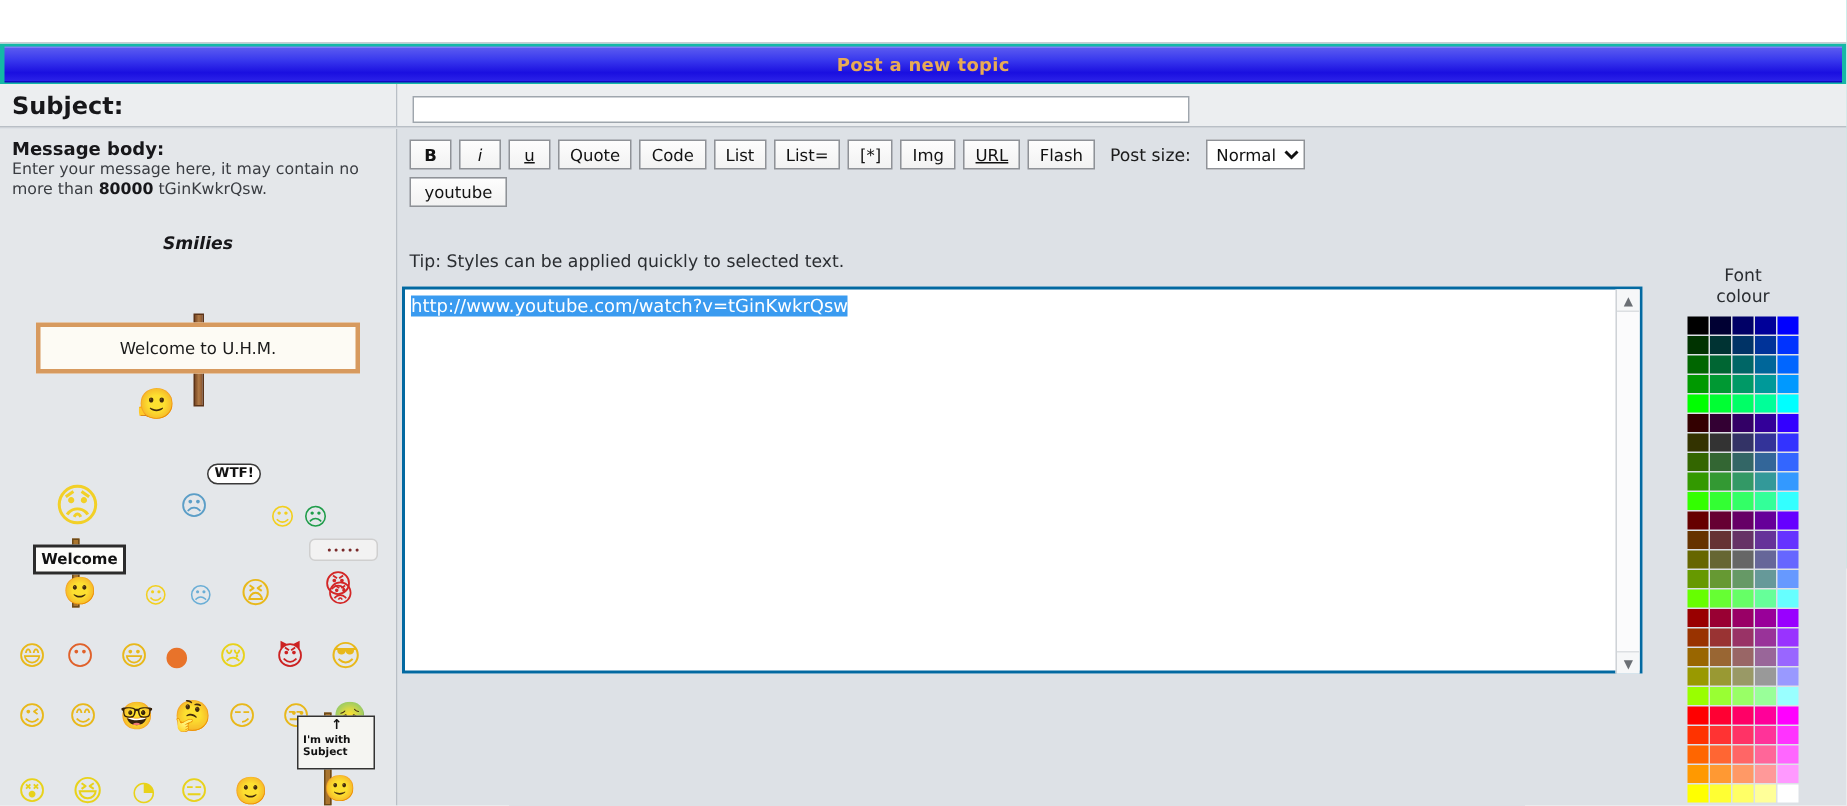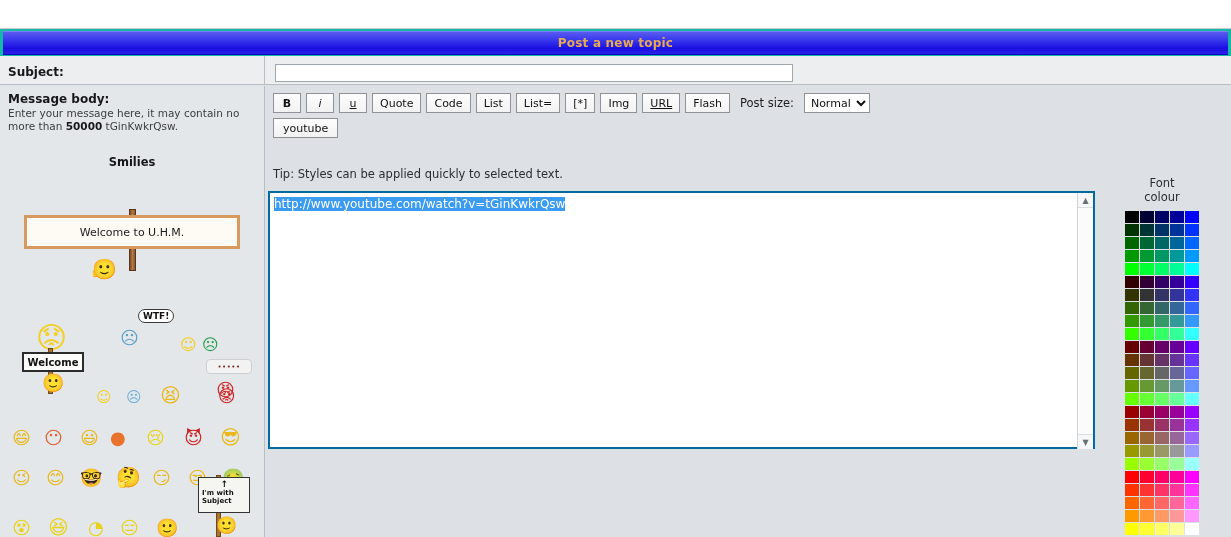--- a/index.html
+++ b/index.html
@@ -43,21 +43,21 @@
     position: absolute; left: 0; top: 0; width: 1231px; height: 29px;
     background: #eceef0;
     border-bottom: 1px solid #b9bfc6;
     display: flex;
   }
   .label-cell {
     width: 265px; padding: 5px 0 0 8px;
     border-right: 1px solid #b9bfc6;
     background: #eceef0;
   }
-  .label-cell .lbl-strong { font-size: 12px; font-weight: bold; color: #17171a; }
+  .label-cell .lbl-strong { font-size: 16px; font-weight: bold; color: #17171a; }
   .subject-field-cell { flex: 1; padding: 5px 0 0 10px; background: #eceef0; }
   .subject-input {
     width: 518px; height: 18px;
     border: 1px solid #9fa6ad;
     background: #ffffff;
     font-family: "DejaVu Sans", sans-serif;
     font-size: 11px; padding: 1px 3px;
     outline: none;
   }
 
@@ -74,21 +74,21 @@
     background: #e4e7ea;
     border-right: 1px solid #b9bfc6;
     padding: 6px 8px 0 8px;
     position: relative;
   }
   .msg-title { font-size: 12px; font-weight: bold; color: #17171a; margin-bottom: 1px; }
   .msg-desc { font-size: 10.5px; color: #3a3d42; line-height: 13px; }
   .msg-desc b { font-weight: bold; color: #17171a; }
   .smilies-head {
     text-align: center; font-size: 11.5px; font-weight: bold;
-    color: #17171a; margin-top: 22px;
+    color: #17171a; margin-top: 22px; font-style: italic;
   }
 
   
   .smilies-panel { position: absolute; left: 0; top: 117px; width: 264px; height: 334px; }
 
   
   .uhm-sign { position: absolute; left: 24px; top: 6px; width: 216px; height: 60px; }
   .uhm-pole {
     position: absolute; left: 105px; top: 0px; width: 7px; height: 62px;
     background: linear-gradient(to right, #7a4a26, #b07a46, #8a5530);
@@ -260,21 +260,21 @@
       <div class="subject-field-cell">
         <input class="subject-input" type="text" value="" style="">
       </div>
     </div>
 
     <div class="row-message">
 
       <div class="left-col">
         <div class="msg-title">Message body:</div>
         <div class="msg-desc">
-          <span>Enter your message here, it may contain no more than </span><b>50000</b><span> tGinKwkrQsw.</span>
+          <span>Enter your message here, it may contain no more than </span><b>80000</b><span> tGinKwkrQsw.</span>
         </div>
         <div class="smilies-head">Smilies</div>
 
         <div class="smilies-panel">
 
           <div class="uhm-sign">
             <div class="uhm-pole"></div>
             <div class="uhm-board">Welcome to U.H.M.</div>
             <span class="thumb">👍</span>
             <span class="uhm-smiley">🙂</span>
@@ -284,21 +284,21 @@
               <span class="sm" style="font-size: 30px; color: rgb(242, 208, 39); position: absolute; left: 36px; bottom: 0px;">😟</span>
               <div class="wtf-bubble" style="position: absolute; left: 120px; bottom: 0px;">
                 <div class="bubble">WTF!</div>
                 <div class="face" style="color:#5b9ec7">☹</div>
               </div>
               <span class="sm" style="font-size: 16px; color: rgb(242, 207, 30); position: absolute; left: 180px; bottom: 0px;">☺</span>
               <span class="sm" style="font-size: 16px; color: rgb(31, 157, 74); position: absolute; left: 202px; bottom: 0px;">☹</span>
             </div>
 
           <div class="smiley-row" id="srow1" style="top: 150px; height: 52px; position: absolute;">
-              <div class="sign-welcome" style="position: absolute; left: 22px; bottom: 11px;">
+              <div class="sign-welcome" style="position: absolute; left: 22px; bottom: 0px;">
                 <div class="pole"></div>
                 <div class="board">Welcome</div>
                 <div class="face">🙂</div>
               </div>
               <span class="sm" style="font-size: 15px; color: rgb(242, 207, 30); position: absolute; left: 96px; bottom: 0px;">☺</span>
               <span class="sm" style="font-size: 15px; color: rgb(106, 174, 214); position: absolute; left: 126px; bottom: 0px;">☹</span>
               <span class="sm" style="font-size: 20px; color: rgb(232, 184, 26); position: absolute; left: 160px; bottom: 0px;">😫</span>
               <span class="sm" style="font-size: 17px; color: rgb(211, 38, 38); position: absolute; left: 218px; bottom: 0px;">😡</span>
               <div class="sos-bubble" style="position: absolute; left: 200px; bottom: 0px;">
                 <div class="bubble">•••••</div>

